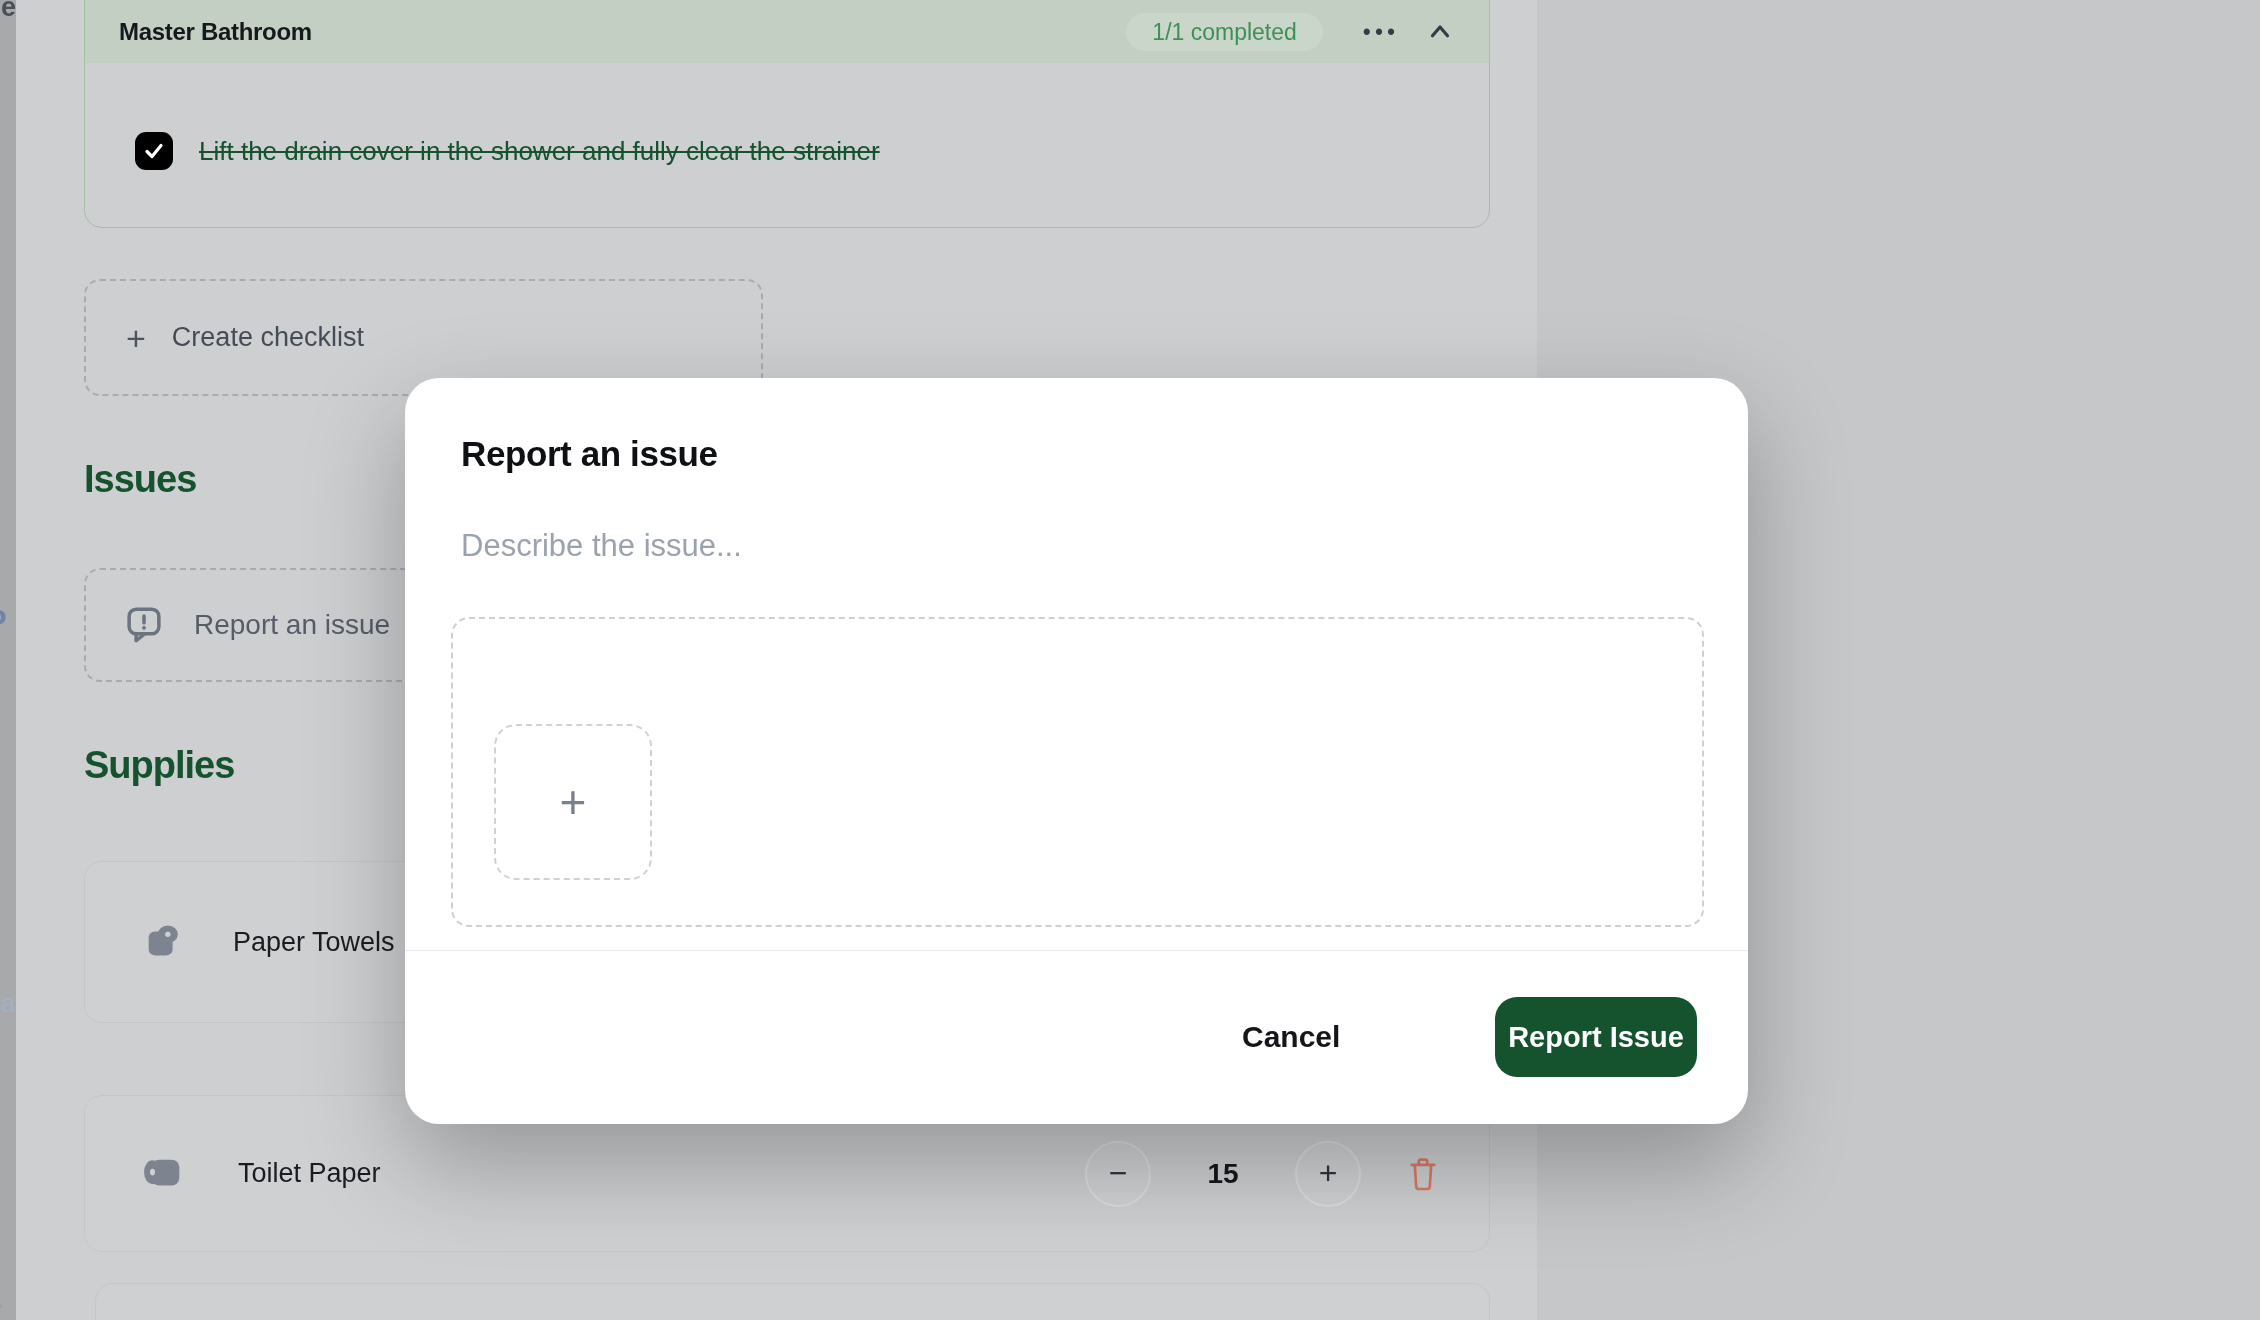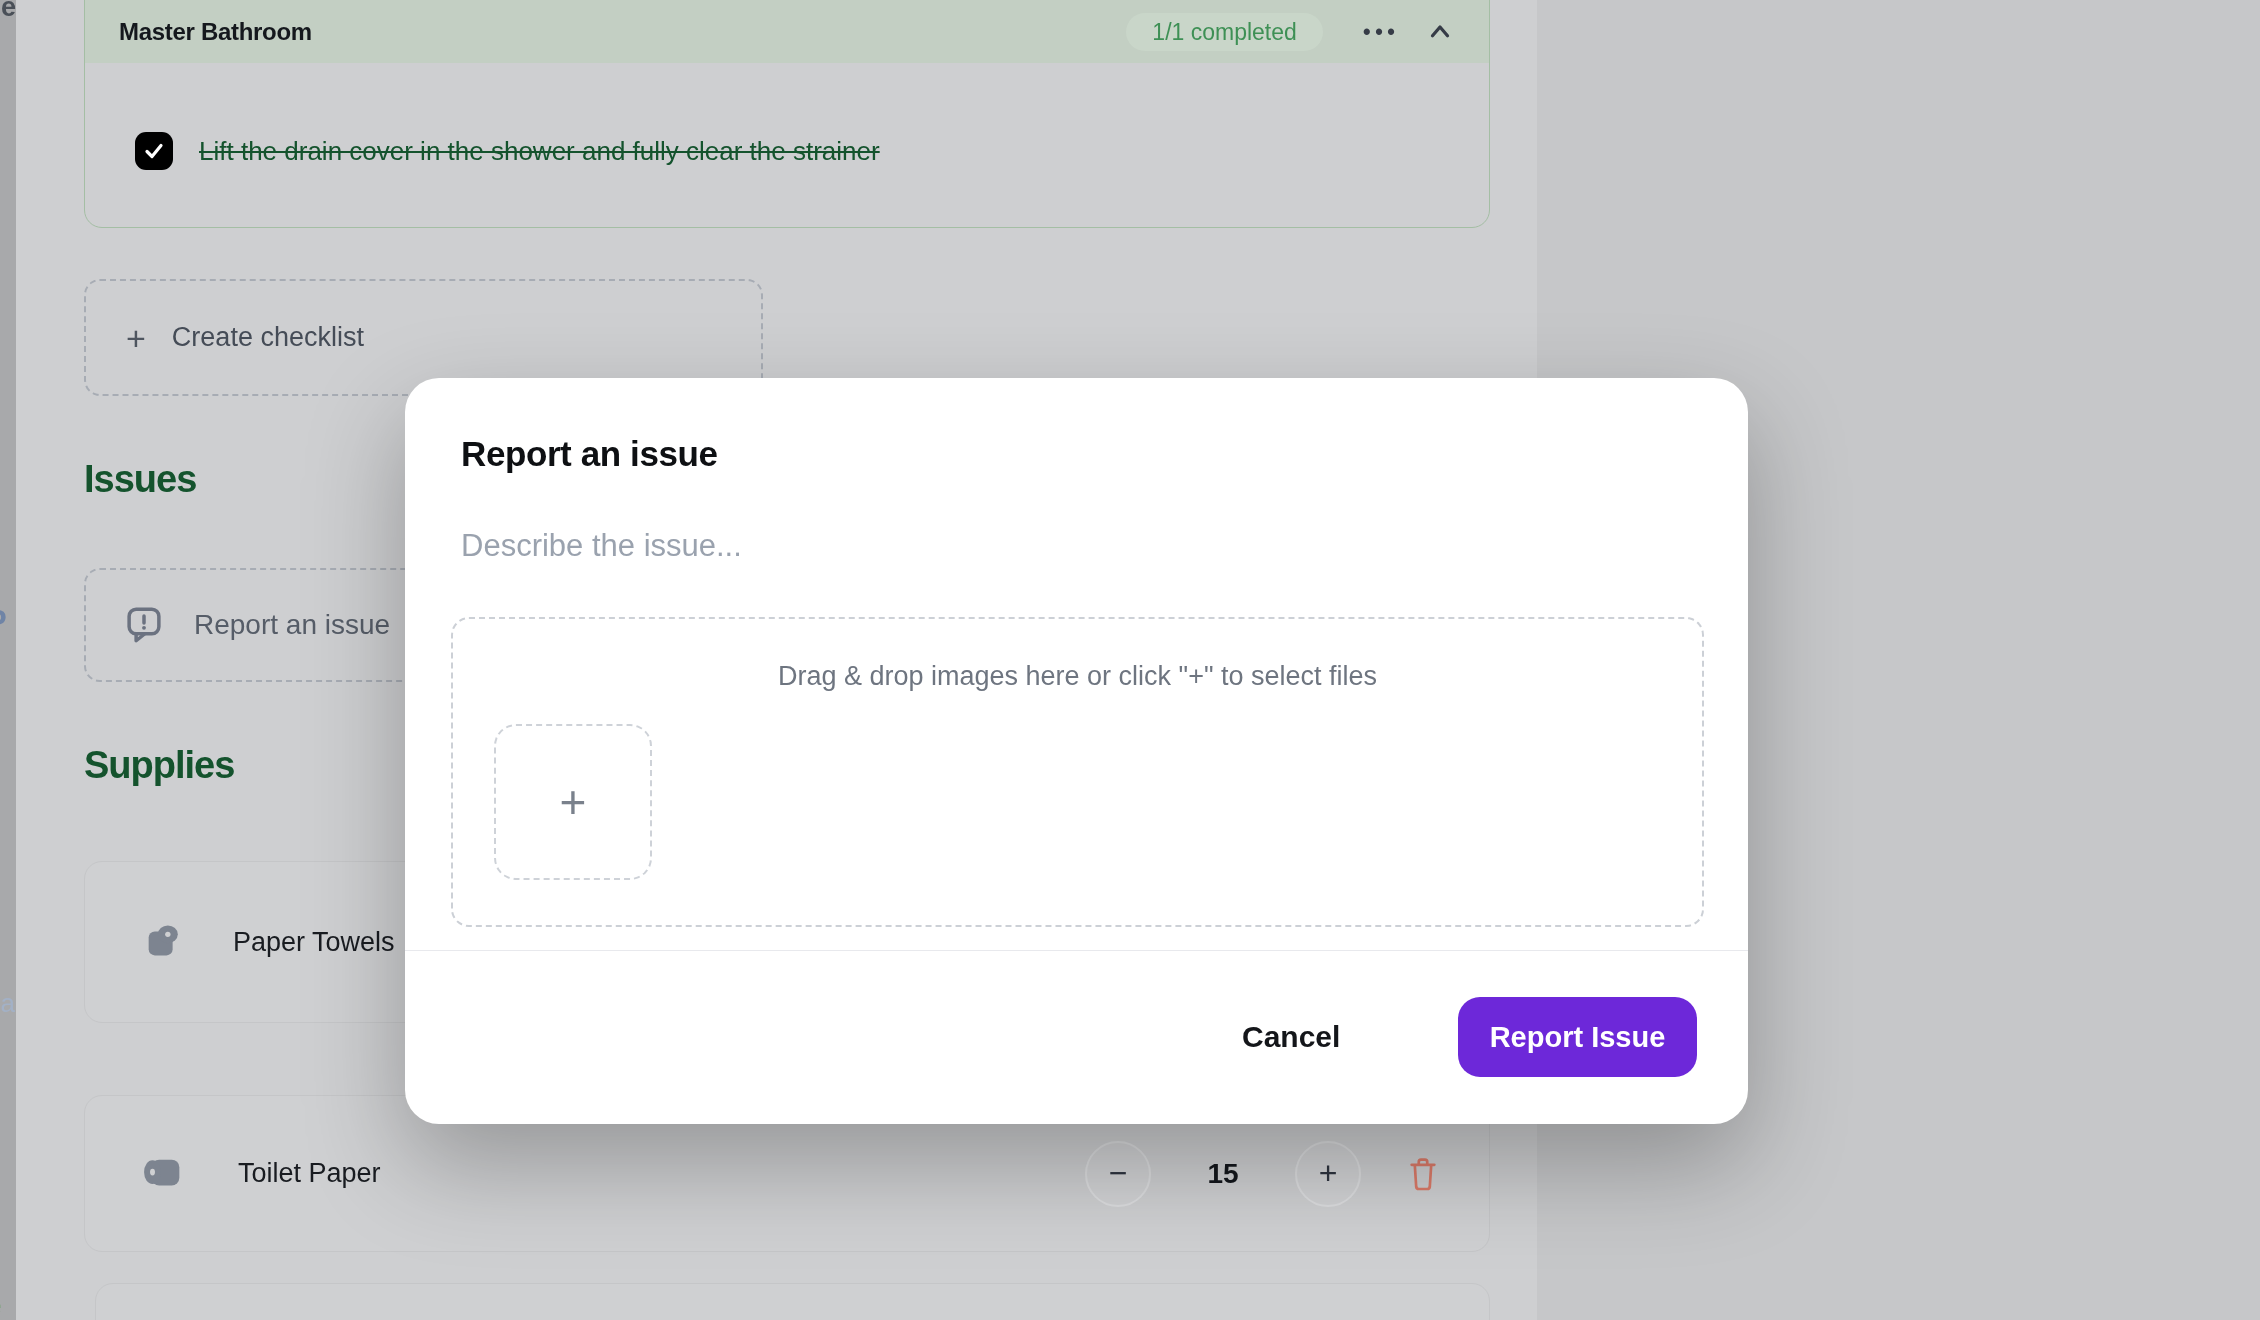--- a/index.html
+++ b/index.html
@@ -75,22 +75,22 @@
   .dropzone { position:absolute; left:46px; top:239px; width:1253px; height:310px;
               border:2px dashed #ccd0d6; border-radius:18px; cursor:pointer; }
   .dz-hint { position:absolute; left:0; right:0; top:42px; text-align:center; font-size:27px; color:#6e7580; }
   .add-tile { position:absolute; left:41px; top:105px; width:158px; height:156px; border:2px dashed #ced2d8;
               border-radius:22px; display:flex; align-items:center; justify-content:center;
               font-size:46px; font-weight:300; color:#7a818c; cursor:pointer; }
   .modal-divider { position:absolute; left:0; top:572px; width:100%; height:1px; background:#e8e9ed; }
   .footer { position:absolute; left:0; top:572px; width:100%; height:174px; }
   .cancel-btn { position:absolute; left:837px; top:47px; height:80px; line-height:80px;
                 font-size:30px; font-weight:600; color:#14161a; cursor:pointer; }
-  .submit-btn { position:absolute; right:51px; top:47px; width:239px; height:80px; border-radius:22px;
-                background:#6d28d9; color:#ffffff; display:flex; align-items:center; justify-content:center;
+  .submit-btn { position:absolute; right:51px; top:47px; width:202px; height:80px; border-radius:22px;
+                background:#14532d; color:#ffffff; display:flex; align-items:center; justify-content:center;
                 font-size:29px; font-weight:600; cursor:pointer; }
 
   svg { display:block; }
 </style>
 </head>
 <body>
 
 <div class="stage">
 
   <div class="edge-strip">
@@ -174,21 +174,20 @@
       </div>
     </div>
 
     <div class="partial-card"></div>
   </div>
 
   <div class="modal">
     <div class="modal-title">Report an issue</div>
     <textarea class="desc-input" placeholder="Describe the issue..." style=""></textarea>
     <div class="dropzone">
-      <div class="dz-hint">Drag &amp; drop images here or click "+" to select files</div>
       <div class="add-tile">+</div>
     </div>
     <div class="modal-divider"></div>
     <div class="footer">
       <div class="cancel-btn">Cancel</div>
       <div class="submit-btn">Report Issue</div>
     </div>
   </div>
 
 </div>

